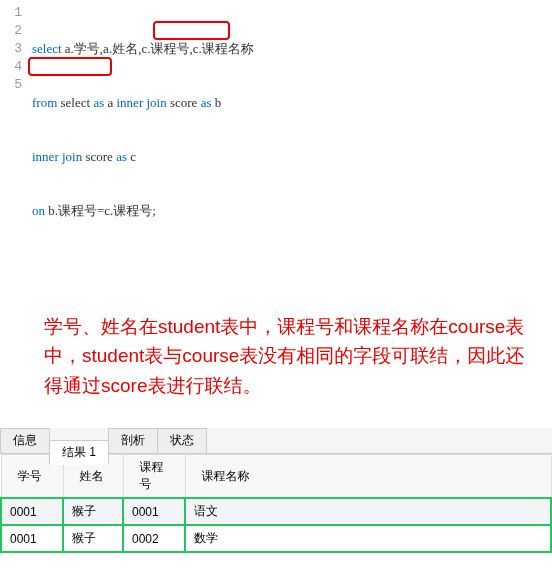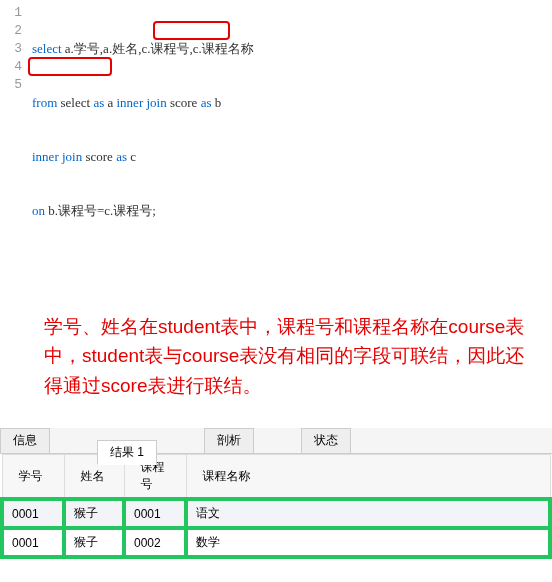--- a/index.html
+++ b/index.html
@@ -45,21 +45,20 @@
     line-height: 1.55;
     padding: 16px 20px 16px 44px;
   }
   .tabs {
     display: flex;
     border-bottom: 1px solid #ccc;
     font-family: "Microsoft YaHei", sans-serif;
     font-size: 12px;
     margin-top: 12px;
     background: #f5f5f5;
-    gap: 48px;
   }
   .tab {
     padding: 3px 12px;
     border: 1px solid #ccc;
     border-bottom: none;
     margin-right: -1px;
     background: #eee;
     cursor: pointer;
   }
   .tab.active {
@@ -76,21 +75,21 @@
   }
   .table th {
     text-align: left;
     font-weight: normal;
     padding: 4px 16px;
     border: 1px solid #ddd;
     background: #f7f7f7;
   }
   .table td {
     padding: 4px 8px;
-    border: 4px solid #22c55e;
+    border: 2px solid #22c55e;
   }
   .table tr.striped td {
     background: #f2f4f8;
   }
   .row-marker {
     position: relative;
   }
   .row-marker::before {
     content: "▸";
     position: absolute;

